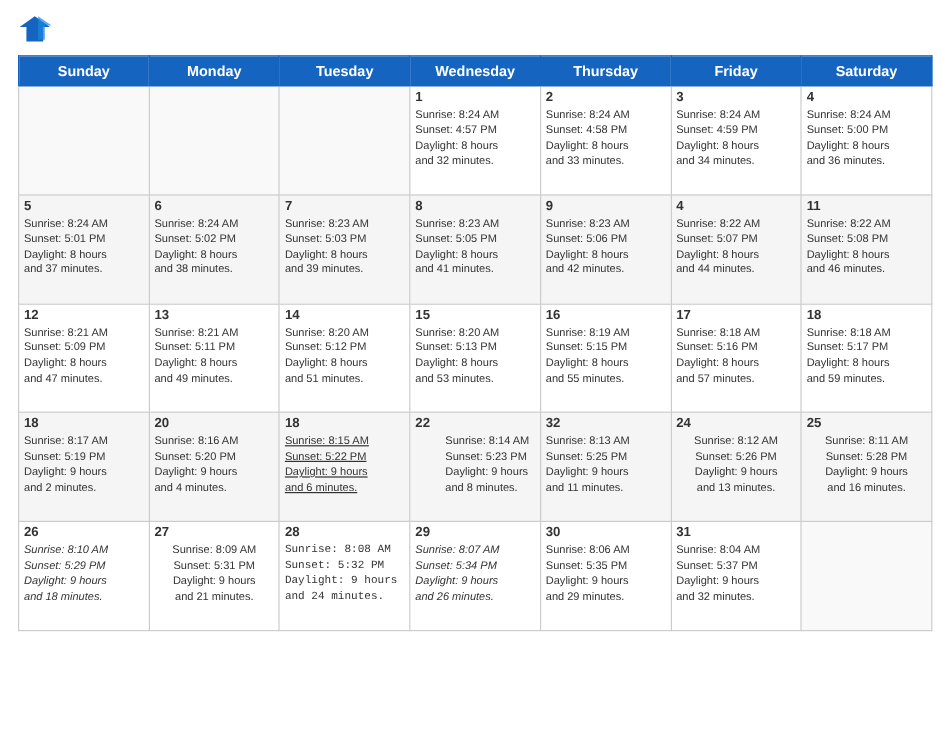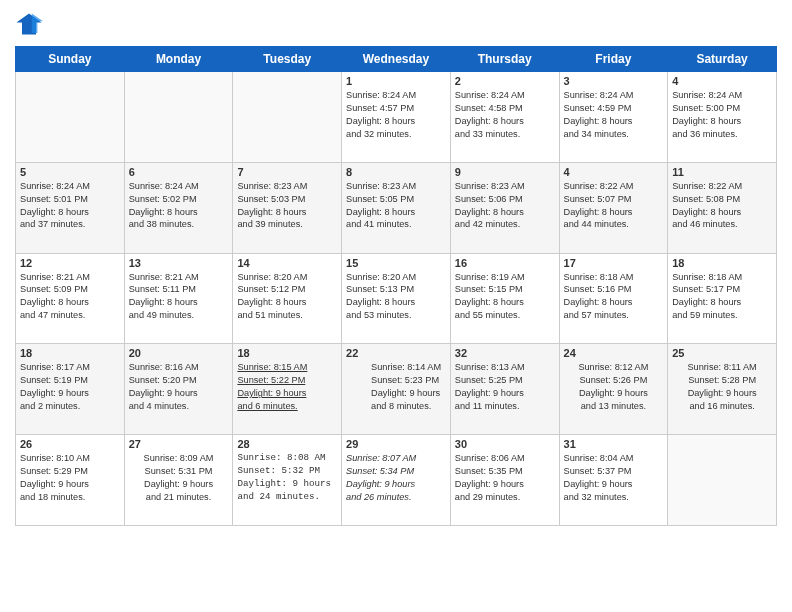--- a/index.html
+++ b/index.html
@@ -313,21 +313,21 @@
             <div class="day-number">25</div>
             <div class="day-info" style="white-space: pre-line; text-align: center;">Sunrise: 8:11 AM
 Sunset: 5:28 PM
 Daylight: 9 hours
 and 16 minutes.</div>
           </td>
         </tr>
         <tr>
           <td>
             <div class="day-number">26</div>
-            <div class="day-info" style="white-space: pre-line;">Sunrise: 8:10 AM
+            <div class="day-info" style="white-space: pre-line; font-style: italic;">Sunrise: 8:10 AM
 Sunset: 5:29 PM
 Daylight: 9 hours
 and 18 minutes.</div>
           </td>
           <td>
             <div class="day-number">27</div>
             <div class="day-info" style="white-space: pre-line; text-align: center;">Sunrise: 8:09 AM
 Sunset: 5:31 PM
 Daylight: 9 hours
 and 21 minutes.</div>

